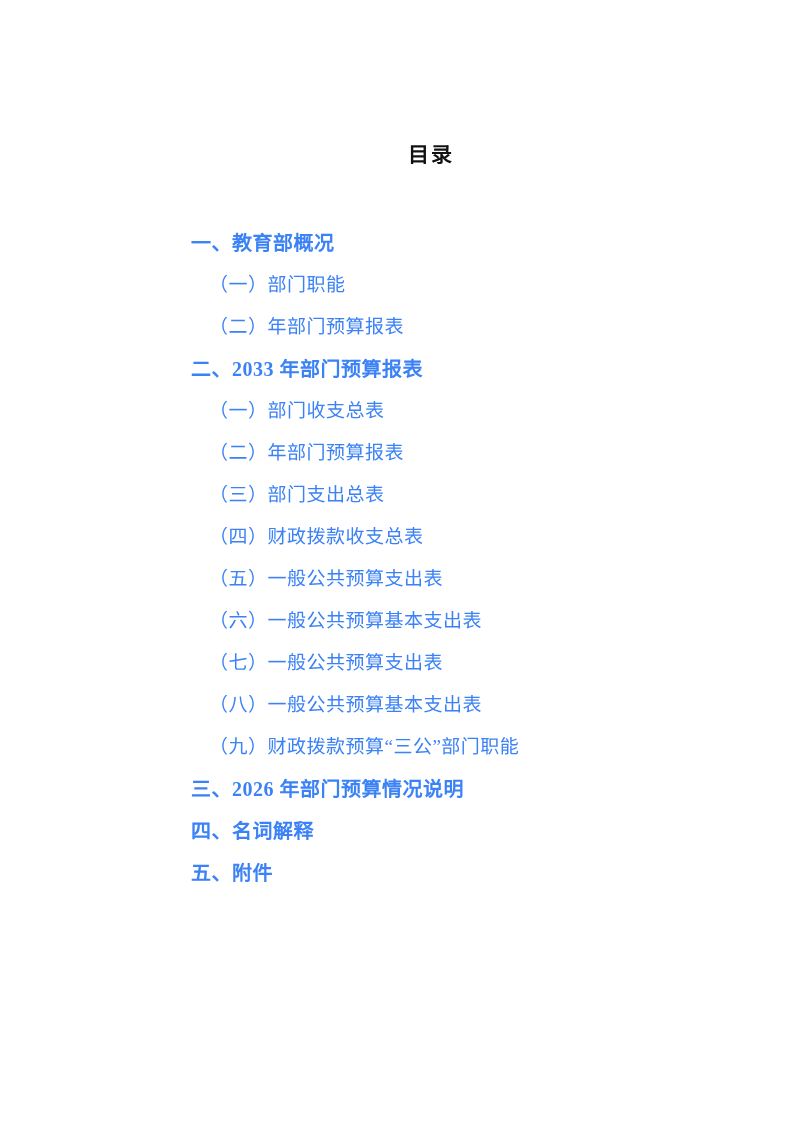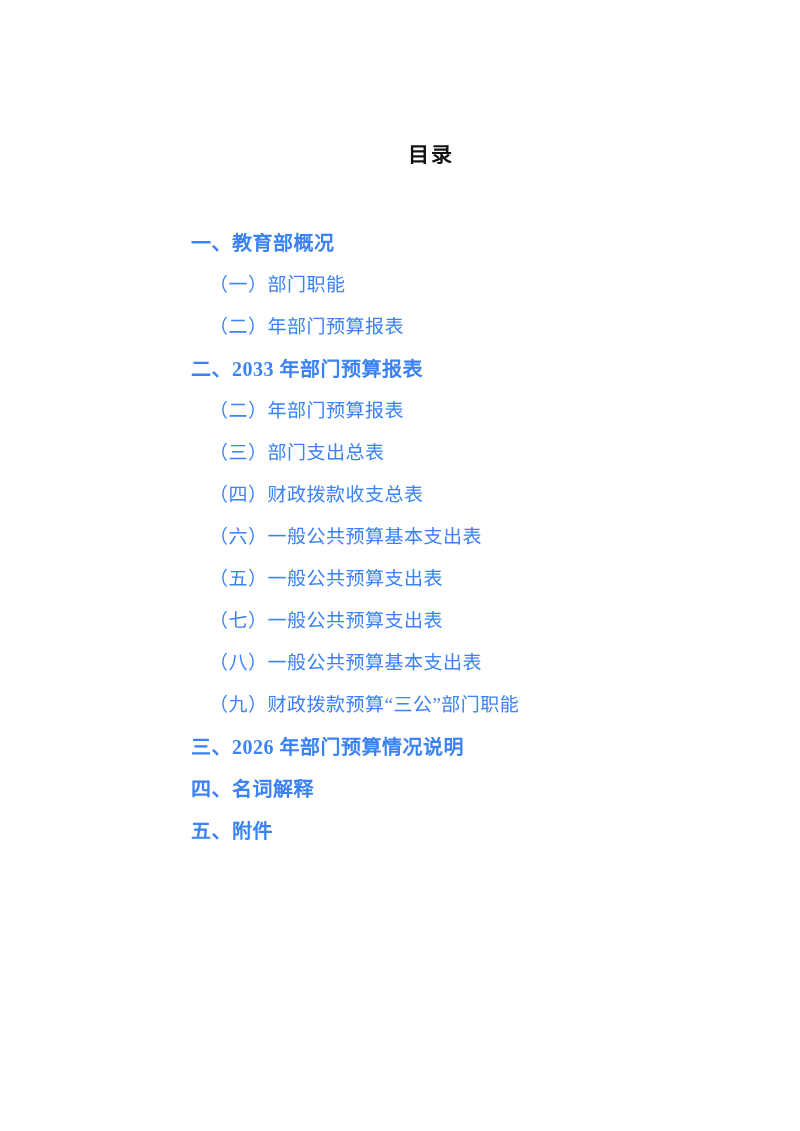--- a/index.html
+++ b/index.html
@@ -72,25 +72,26 @@
 <div class="page">
 
   <div class="doc-title">目录</div>
 
   <div class="toc">
 
     <span class="toc-entry lvl1">一、教育部概况</span>
     <span class="toc-entry lvl2">（一）部门职能</span>
     <span class="toc-entry lvl2">（二）年部门预算报表</span>
     <span class="toc-entry lvl1">二、2033 年部门预算报表</span>
+    <span class="toc-entry lvl2">（一）部门收支总表</span>
     <span class="toc-entry lvl2">（二）年部门预算报表</span>
     <span class="toc-entry lvl2">（三）部门支出总表</span>
     <span class="toc-entry lvl2">（四）财政拨款收支总表</span>
+    <span class="toc-entry lvl2">（五）一般公共预算支出表</span>
     <span class="toc-entry lvl2">（六）一般公共预算基本支出表</span>
-    <span class="toc-entry lvl2">（五）一般公共预算支出表</span>
     <span class="toc-entry lvl2">（七）一般公共预算支出表</span>
     <span class="toc-entry lvl2">（八）一般公共预算基本支出表</span>
     <span class="toc-entry lvl2">（九）财政拨款预算“三公”部门职能</span>
     <span class="toc-entry lvl1">三、2026 年部门预算情况说明</span>
     <span class="toc-entry lvl1">四、名词解释</span>
     <span class="toc-entry lvl1">五、附件</span>
 
   </div>
 </div>
 

